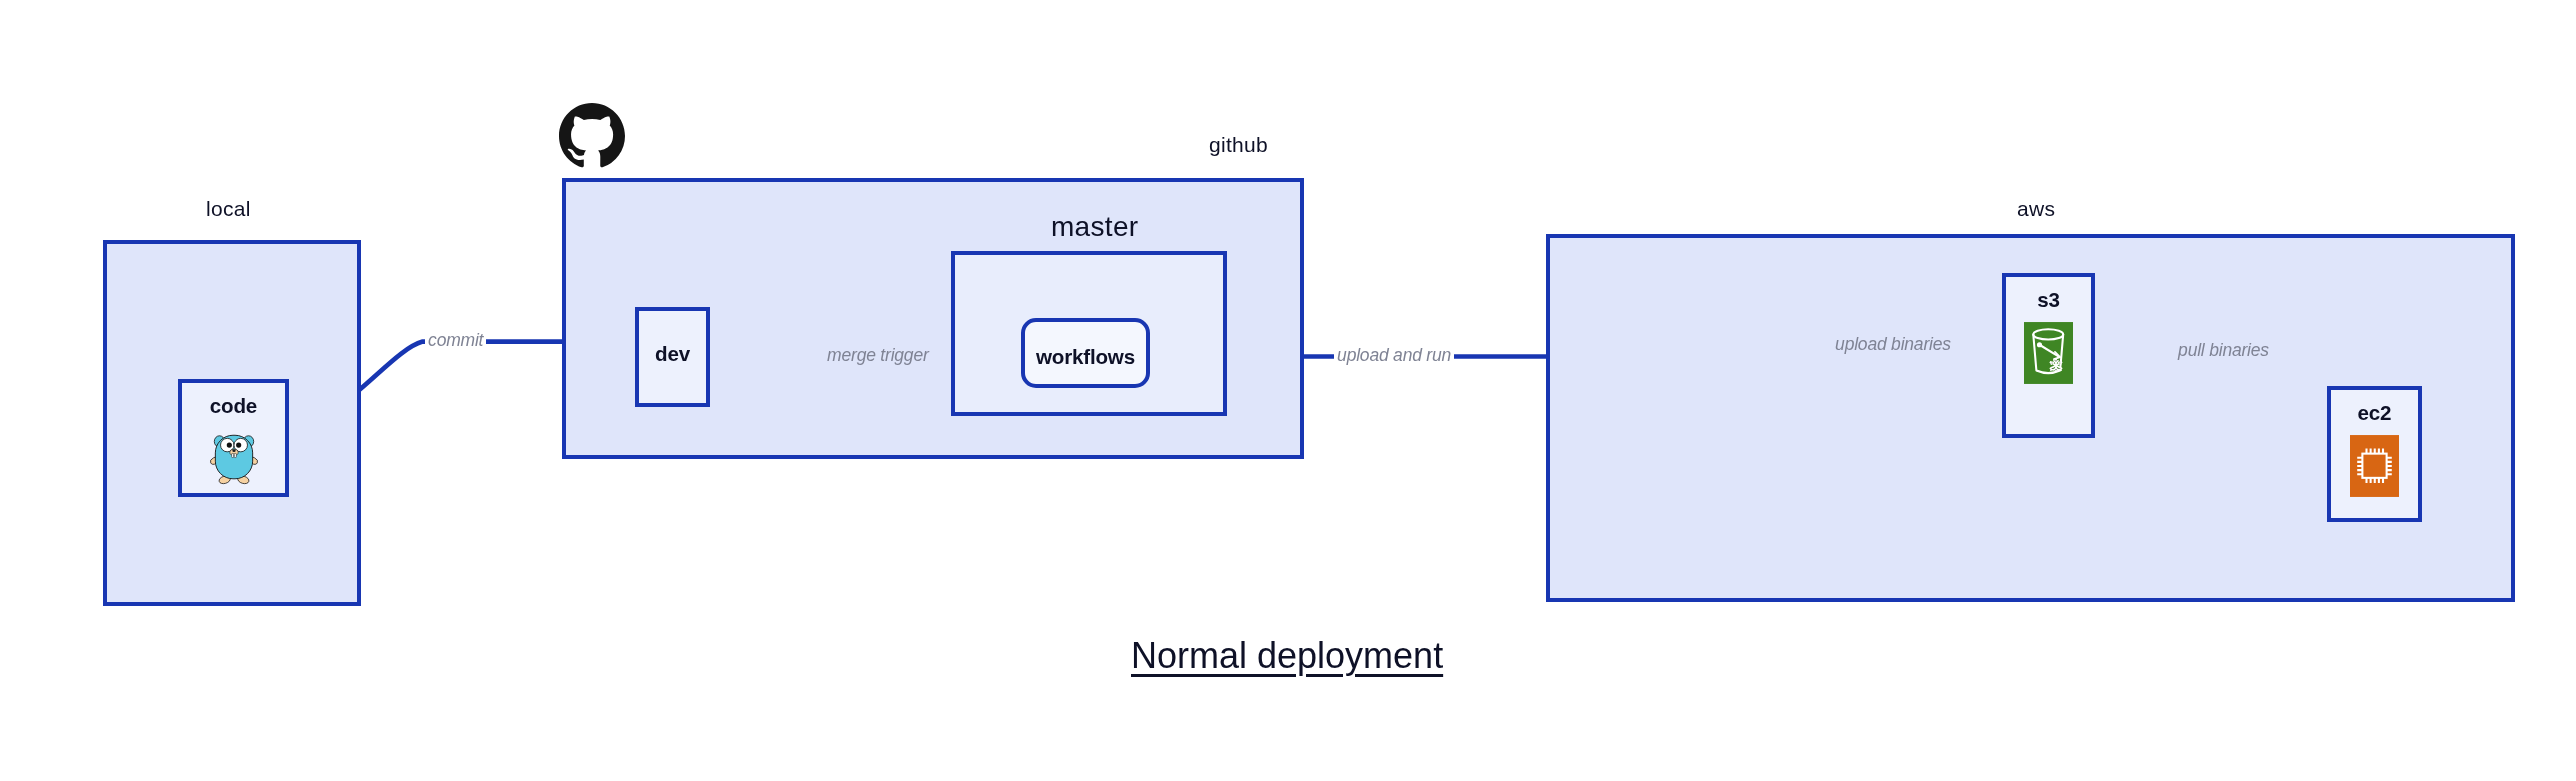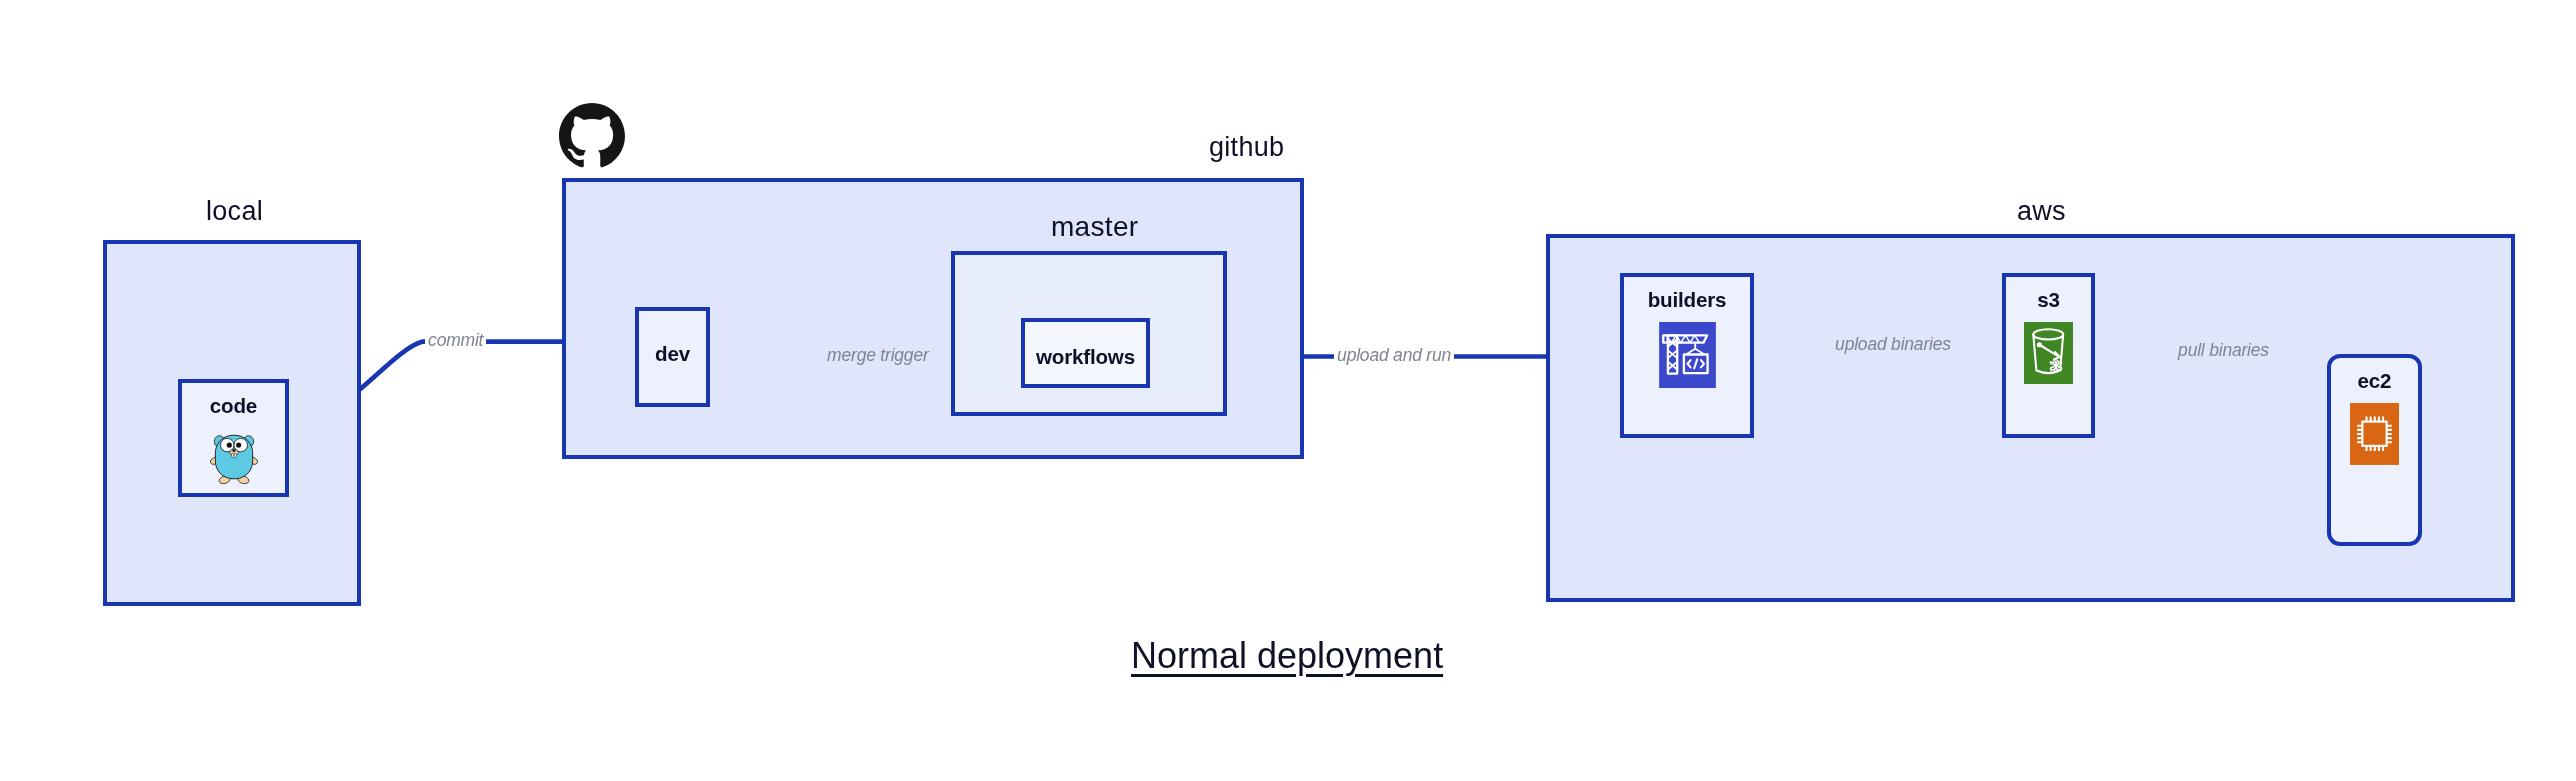--- a/index.html
+++ b/index.html
@@ -27,21 +27,21 @@
   
   .group {
     position: absolute;
     box-sizing: border-box;
     background: #DFE5FA;
     border: 4.1px solid #1836B2;
   }
   .group-label {
     position: absolute;
     color: #0E1127;
-    font-size: 27px;
+    font-size: 21px;
     font-weight: 400;
     line-height: 1;
     white-space: nowrap;
     letter-spacing: 0.3px;
   }
 
   
   .node {
     position: absolute;
     box-sizing: border-box;
@@ -189,57 +189,29 @@
 
   <div class="node" style="left:635px; top:307px; width:75px; height:100px;">
     <div class="node-label" style="margin-top:33px;">dev</div>
   </div>
 
   <div class="group-label" style="left:1051px; top:213px; font-size:28px;">master</div>
 
   <div class="group" style="left:951px; top:251px; width:276px; height:165px; background:#E8EDFC;">
   </div>
 
-  <div class="node" style="left:1021px; top:318px; width:129px; height:70px; background:#F4F7FE;">
+  <div class="node" style="left:1021px; top:318px; width:129px; height:70px; background:#F4F7FE;border-radius:15px;">
     <div class="node-label" style="margin-top:25px;">workflows</div>
   </div>
 
   <div class="group-label" style="left:1986px; top:198px;margin-left:31px;">aws</div>
 
   <div class="group" style="left:1546px; top:234px; width:969px; height:368px;">
   </div>
 
-  <div class="node" style="left:1620px; top:273px; width:134px; height:165px;">
-    <div class="node-label">builders</div>
-
-    <svg class="node-icon" width="57" height="66" viewBox="0 0 110 128" xmlns="http://www.w3.org/2000/svg">
-      <rect x="0" y="0" width="110" height="128" fill="#3B48CC"></rect>
-      <g fill="none" stroke="#ffffff" stroke-width="4.5" stroke-linejoin="round">
-
-        <rect x="17" y="26" width="18" height="74"></rect>
-        <path d="M17 33 L35 48 M35 33 L17 48 M17 55 L35 70 M35 55 L17 70 M17 77 L35 92 M35 77 L17 92" stroke-width="3.5"></path>
-
-        <rect x="8" y="26" width="9" height="14"></rect>
-
-        <path d="M17 26 L93 26 L86 40 L17 40 Z"></path>
-        <path d="M24 40 L33 26 L42 40 L51 26 L60 40 L69 26 L78 40" stroke-width="3"></path>
-
-        <path d="M70 40 L70 52" stroke-width="3.5"></path>
-
-        <path d="M52 63 L70 52 L88 63" stroke-width="3.5"></path>
-        <rect x="48" y="63" width="46" height="36"></rect>
-      </g>
-
-      <g fill="none" stroke="#ffffff" stroke-width="4" stroke-linecap="round" stroke-linejoin="round">
-        <path d="M61 74 L55 81 L61 88"></path>
-        <path d="M81 74 L87 81 L81 88"></path>
-        <path d="M74 72 L68 90"></path>
-      </g>
-    </svg>
-  </div>
 
   <div class="node" style="left:2002px; top:273px; width:93px; height:165px;">
     <div class="node-label">s3</div>
 
     <svg class="node-icon" width="49" height="62" viewBox="0 0 95 120" xmlns="http://www.w3.org/2000/svg">
       <rect x="0" y="0" width="95" height="120" fill="#3F8624"></rect>
       <g fill="none" stroke="#ffffff" stroke-width="4" stroke-linecap="round" stroke-linejoin="round">
 
         <path d="M18 24 L24 94 Q47 104 70 94 L76 24"></path>
 
@@ -257,21 +229,21 @@
         <path d="M58 75 L62 79 L66 75"></path>
         <path d="M58 93 L62 89 L66 93"></path>
         <path d="M53 82 L52 77 L57 78" stroke-width="2.6"></path>
         <path d="M71 88 L72 93 L67 92" stroke-width="2.6"></path>
         <path d="M71 82 L72 77 L67 78" stroke-width="2.6"></path>
         <path d="M53 88 L52 93 L57 92" stroke-width="2.6"></path>
       </g>
     </svg>
   </div>
 
-  <div class="node" style="left:2327px; top:354px; width:95px; height:192px;border-radius:13px;">
+  <div class="node" style="left:2327px; top:386px; width:95px; height:136px;">
     <div class="node-label">ec2</div>
 
     <svg class="node-icon" width="49" height="62" viewBox="0 0 95 120" xmlns="http://www.w3.org/2000/svg">
       <rect x="0" y="0" width="95" height="120" fill="#D86613"></rect>
       <g fill="none" stroke="#ffffff" stroke-width="4">
         <rect x="24" y="36" width="47" height="47"></rect>
       </g>
       <g stroke="#ffffff" stroke-width="4" stroke-linecap="butt">
 
         <path d="M32 36 L32 26 M40 36 L40 26 M48 36 L48 26 M56 36 L56 26 M64 36 L64 26"></path>

